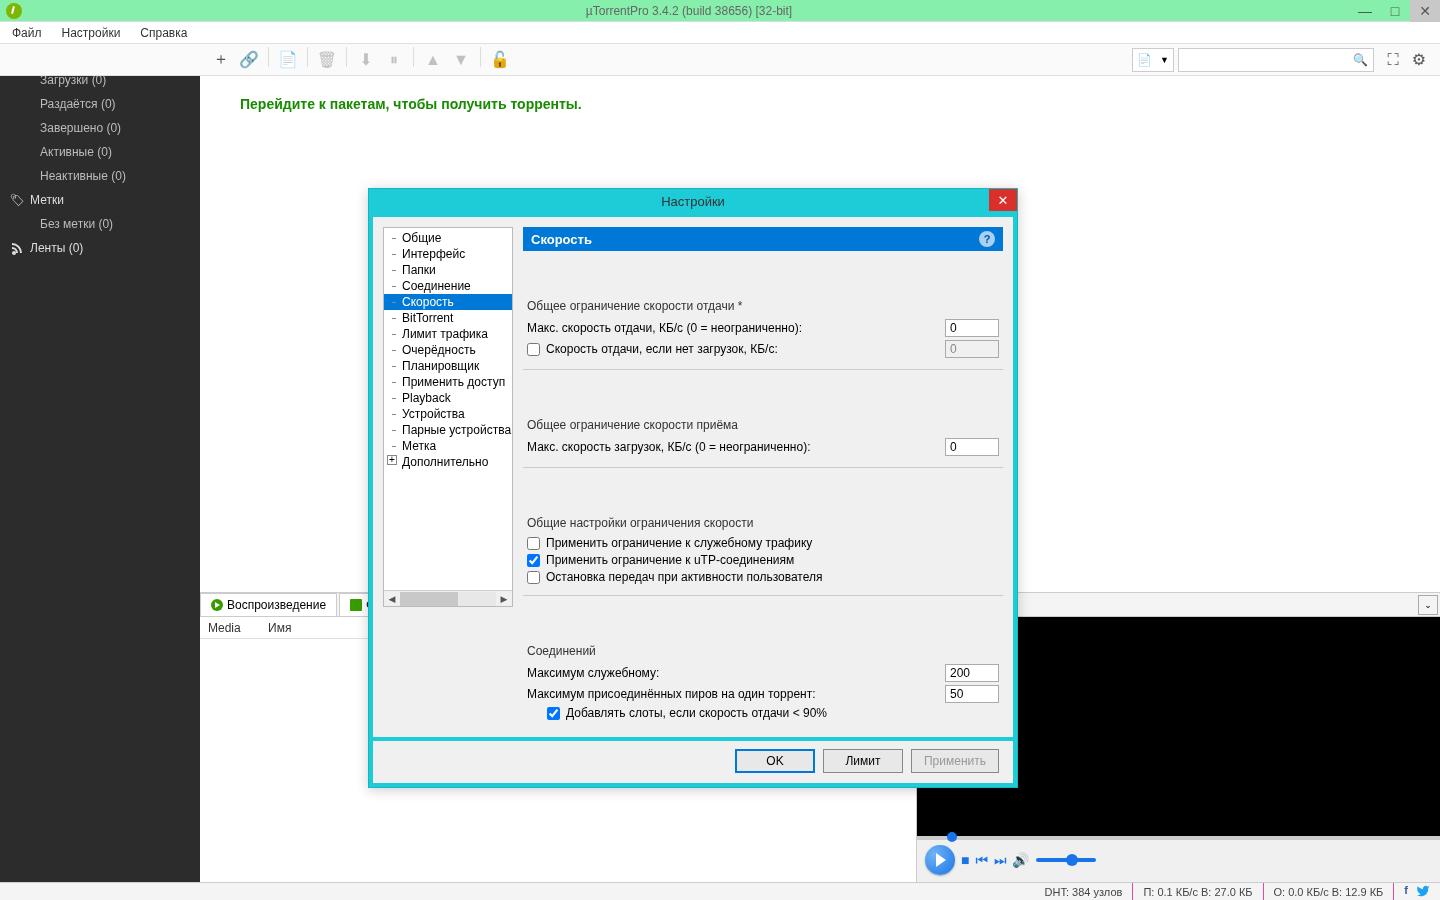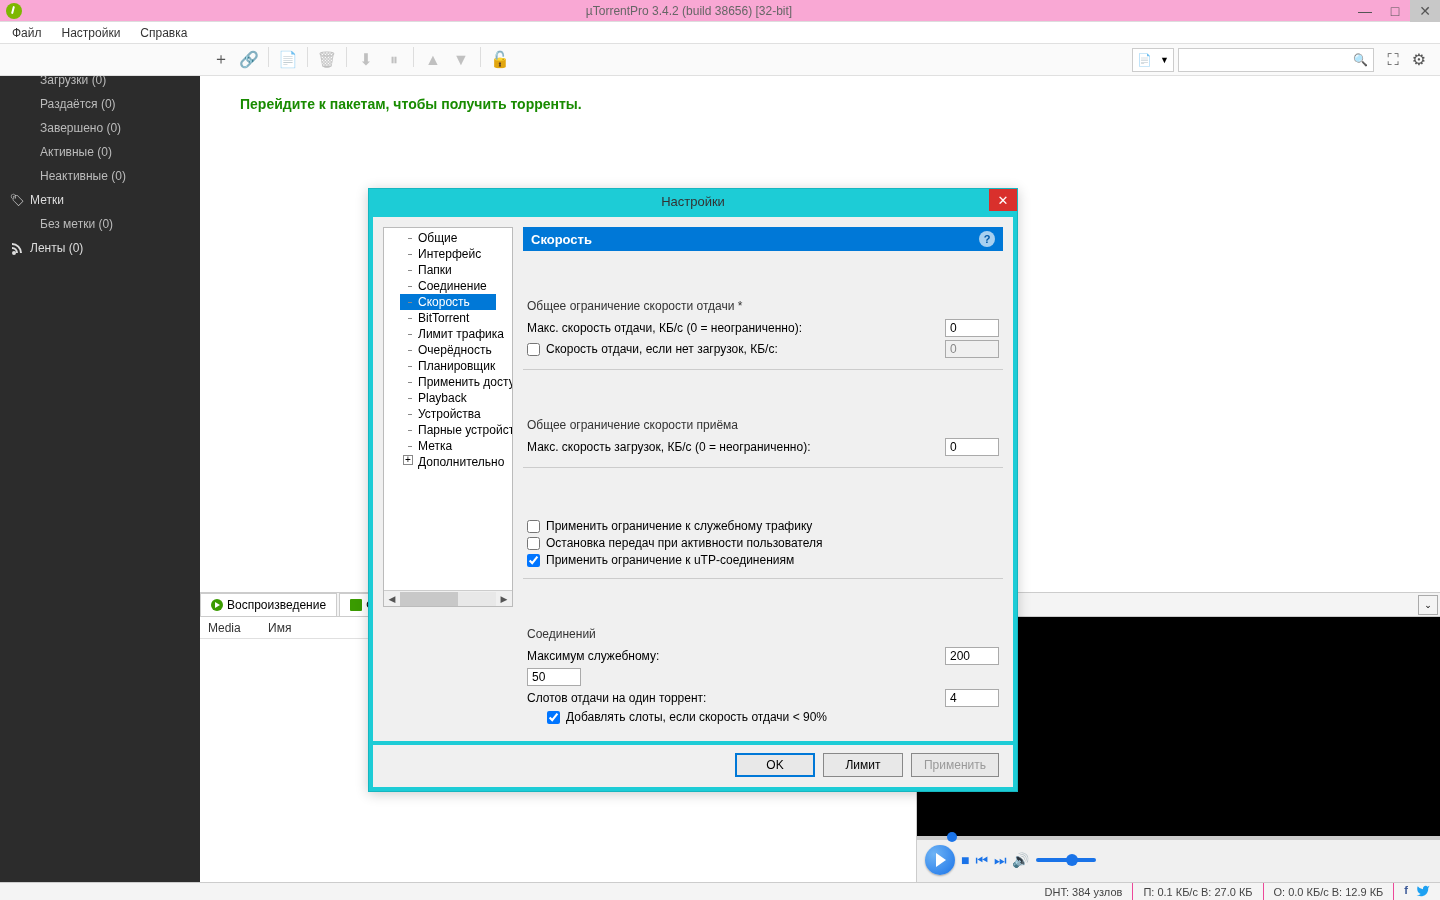--- a/index.html
+++ b/index.html
@@ -1,19 +1,19 @@
 <!DOCTYPE html>
 <html><head>
 <meta charset="utf-8">
 <style>
 * { margin: 0; padding: 0; box-sizing: border-box; font-family: "Segoe UI", Tahoma, sans-serif; }
 body { width: 1440px; height: 900px; overflow: hidden; background: #fff; position: relative; font-size: 12px; }
 
 
-.titlebar { height: 22px; background: #f9a8d4; display: flex; align-items: center; border-bottom: 1px solid #ddd; }
+.titlebar { height: 22px; background: #86efac; display: flex; align-items: center; border-bottom: 1px solid #ddd; }
 .titlebar-icon { width: 16px; height: 16px; margin: 0 6px; background: #7db701; border-radius: 50%; position: relative; }
 .titlebar-icon::after { content: ''; position: absolute; top: 3px; left: 6px; width: 2px; height: 8px; background: #fff; border-radius: 1px; transform: rotate(15deg); }
 .titlebar-title { flex: 1; text-align: center; color: #666; font-size: 12px; }
 .titlebar-controls { display: flex; }
 .titlebar-btn { width: 30px; height: 22px; display: flex; align-items: center; justify-content: center; font-size: 14px; color: #555; }
 .titlebar-btn.close { background: #c8c8c8; }
 
 
 .menubar { height: 22px; display: flex; align-items: center; padding: 0 2px; border-bottom: 1px solid #e0e0e0; }
 .menubar-item { padding: 3px 10px; font-size: 12px; color: #333; }
@@ -68,21 +68,21 @@
 .statusbar { height: 18px; background: #f4f4f4; border-top: 1px solid #ccc; display: flex; align-items: center; font-size: 11px; color: #444; }
 .status-cell { padding: 0 10px; border-right: 1px solid #ec4899; height: 100%; display: flex; align-items: center; }
 .status-spacer { flex: 1; }
 .social { display: flex; gap: 8px; padding: 0 10px; }
 
 
 .dialog { position: absolute; left: 368px; top: 188px; width: 650px; background: #1dccd6; border: 1px solid #16b6c0; box-shadow: 0 2px 12px rgba(0,0,0,.2); }
 .dialog-title { height: 24px; display: flex; align-items: center; justify-content: center; color: #333; font-size: 13px; position: relative; }
 .dialog-close { position: absolute; right: 0; top: 0; width: 28px; height: 22px; background: #d9302c; color: #fff; display: flex; align-items: center; justify-content: center; font-size: 13px; }
 .dialog-body { background: #f0f0f0; margin: 4px; padding: 10px; display: flex; gap: 10px; }
-.settings-tree { width: 130px; border: 1px solid #bbb; background: #fff; font-size: 12px; padding: 2px 16px; height: 380px; overflow: hidden; position: relative; }
+.settings-tree { width: 130px; border: 1px solid #bbb; background: #fff; font-size: 12px; padding: 2px 0; height: 380px; overflow: hidden; position: relative; }
 .tree-item { padding: 1px 4px 1px 18px; position: relative; white-space: nowrap; }
 .tree-item::before { content:''; position:absolute; left: 8px; top: 8px; width: 4px; height: 1px; background: #888;}
 .tree-item.selected { background: #0078d7; color: #fff; }
 .tree-item.expandable::before { content:'+'; left:3px; top:1px; width:auto; height:auto; background:none; font-size:10px; border:1px solid #888; line-height:8px; padding:0 1px;}
 .tree-scroll { position:absolute; bottom:0; left:0; right:0; height:16px; background:#f0f0f0; border-top:1px solid #ccc; display:flex; align-items:center;}
 .tree-scroll-arrow { width:16px; height:14px; display:flex; align-items:center; justify-content:center; font-size:9px; color:#555;}
 .tree-scroll-track { flex:1; height:14px; background:#e8e8e8; position:relative;}
 .tree-scroll-thumb { position:absolute; left:0; top:0; width:60%; height:100%; background:#c8c8c8;}
 
 .settings-panel { flex: 1; }
@@ -300,47 +300,45 @@
       <div class="panel-group">
         <div class="group-title">Общее ограничение скорости приёма</div>
         <div class="field-row">
           <label>Макс. скорость загрузок, КБ/с (0 = неограниченно):</label>
           <input type="text" value="0" style="">
         </div>
       </div>
       <hr class="sep">
 
       <div class="panel-group">
+        <div class="group-title">Общие настройки ограничения скорости</div>
         <div class="check-row">
           <input type="checkbox" style="">
           <span>Применить ограничение к служебному трафику</span>
         </div>
         <div class="check-row">
+          <input type="checkbox" checked="" style="">
+          <span>Применить ограничение к uTP-соединениям</span>
+        </div>
+        <div class="check-row">
           <input type="checkbox" style="">
           <span>Остановка передач при активности пользователя</span>
         </div>
-        <div class="check-row">
-          <input type="checkbox" checked="" style="">
-          <span>Применить ограничение к uTP-соединениям</span>
-        </div>
       </div>
       <hr class="sep">
 
       <div class="panel-group">
         <div class="group-title">Соединений</div>
         <div class="field-row">
           <label>Максимум служебному:</label>
           <input type="text" value="200" style="">
         </div>
         <div class="field-row">
+          <label>Максимум присоединённых пиров на один торрент:</label>
           <input type="text" value="50" style="">
-        </div>
-        <div class="field-row">
-          <label>Слотов отдачи на один торрент:</label>
-          <input type="text" value="4" style="">
         </div>
         <div class="check-row indent">
           <input type="checkbox" checked="" style="">
           <span>Добавлять слоты, если скорость отдачи &lt; 90%</span>
         </div>
       </div>
     </div>
   </div>
   <div class="dialog-buttons">
     <button class="dlg-btn default">OK</button>

